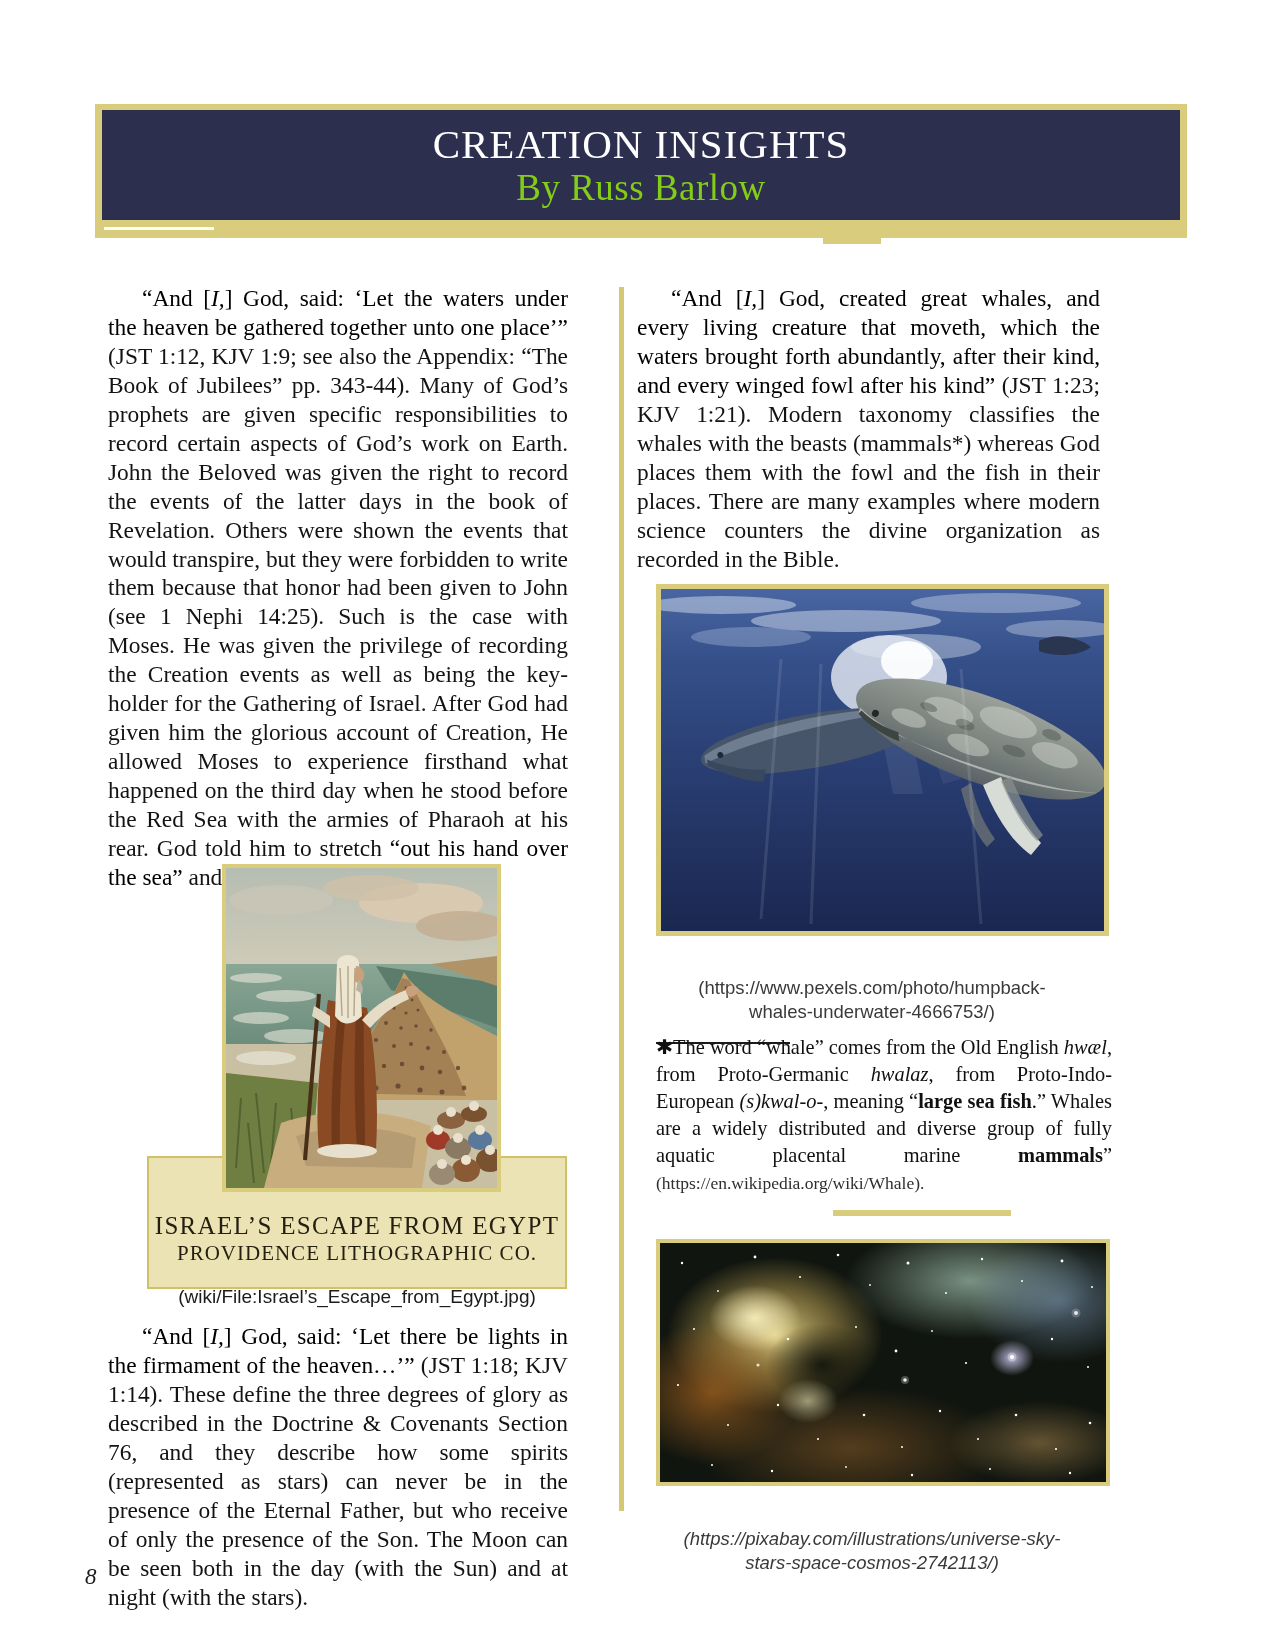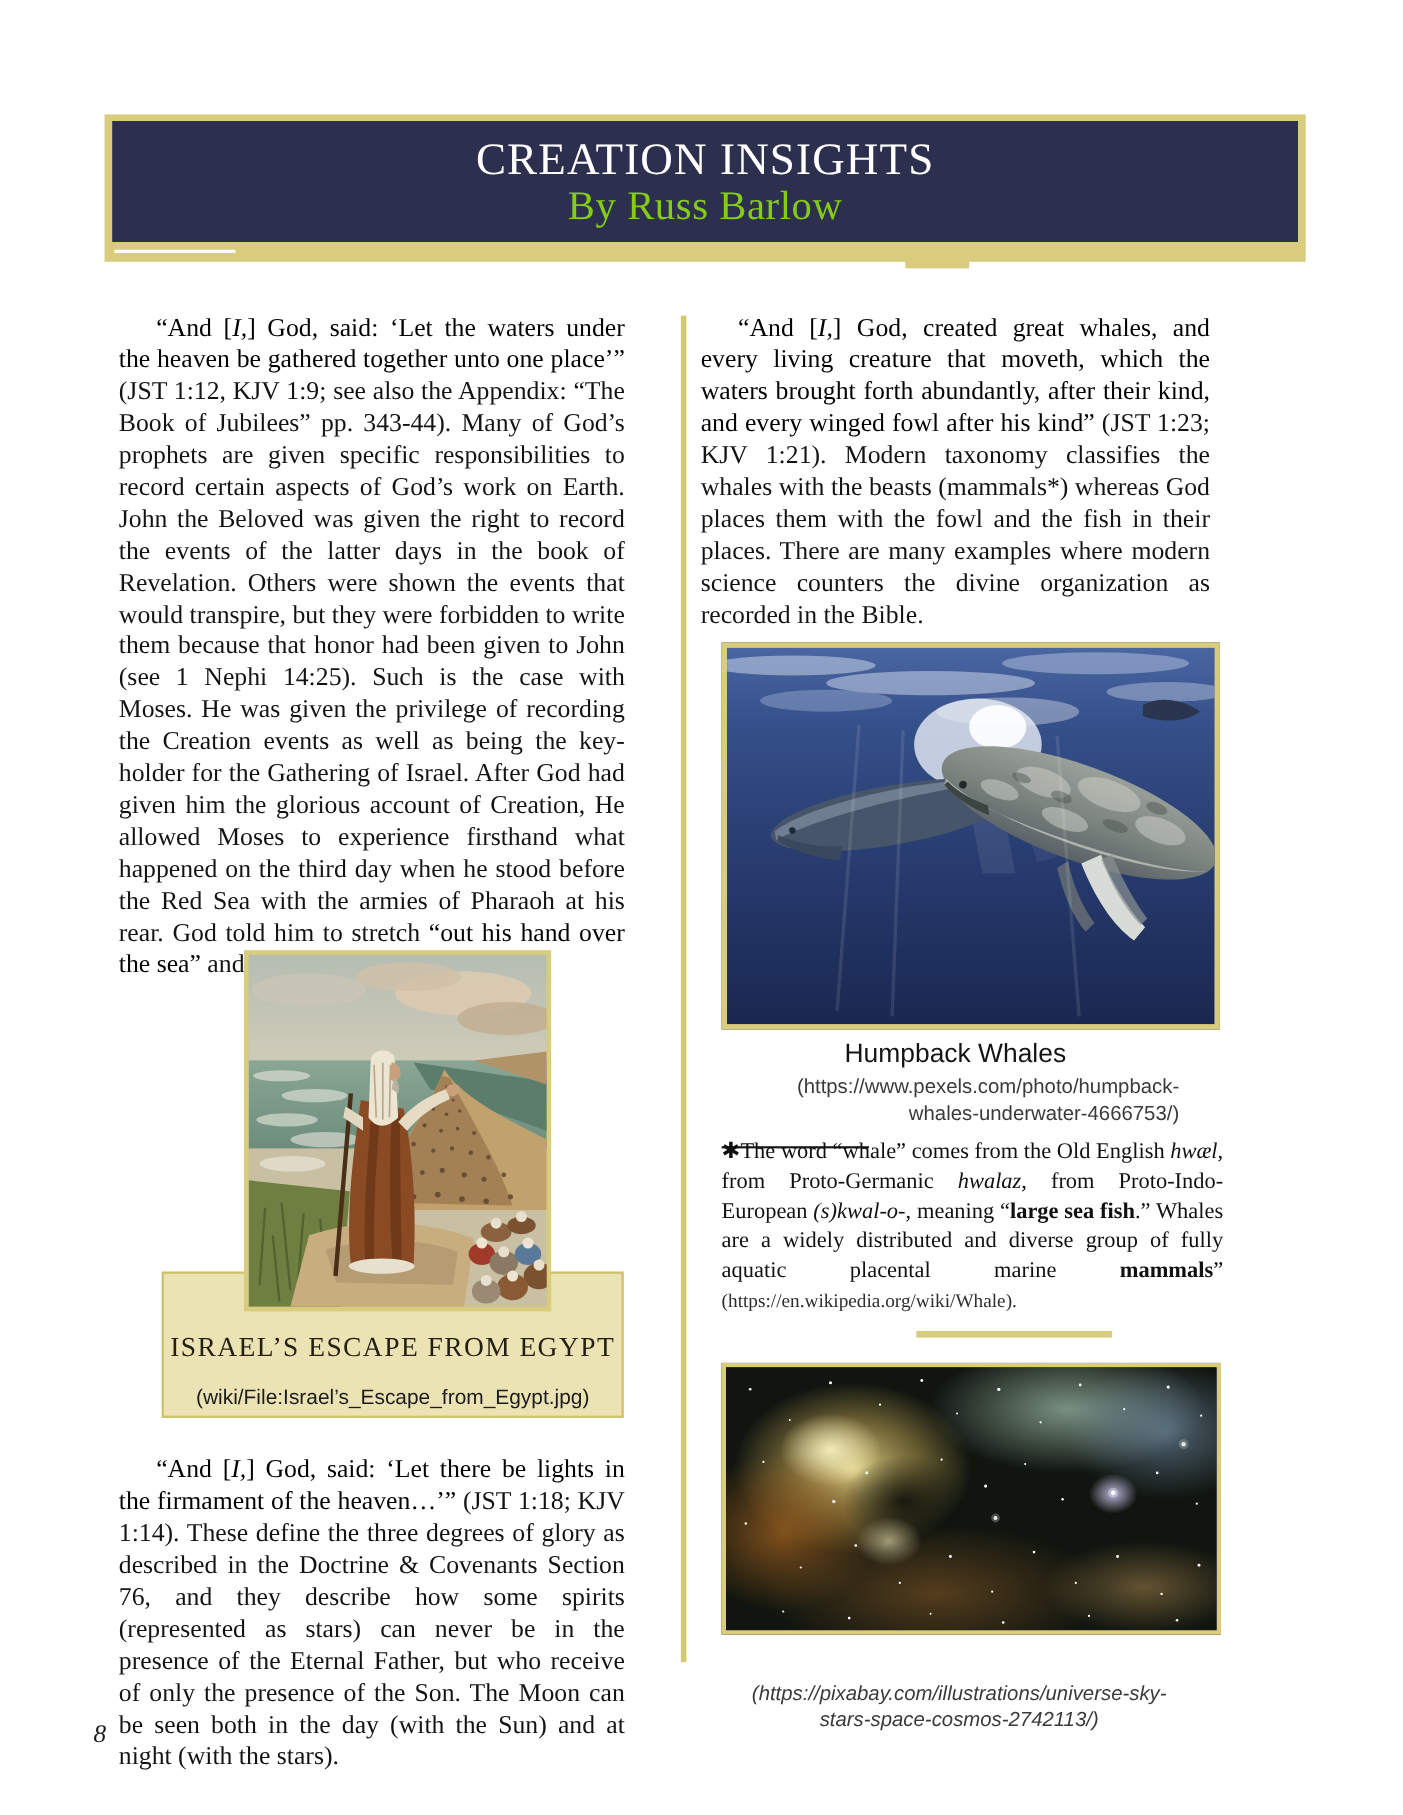--- a/index.html
+++ b/index.html
@@ -55,21 +55,21 @@
   }
   .cap-sans-title {
     position:absolute; left:637px; width:463px; text-align:center;
     font-family:"Liberation Sans", sans-serif; font-size:24px; color:#141414;
   }
   .cap-sans-url {
     position:absolute; left:672px; width:400px; text-align:center;
     font-family:"Liberation Sans", sans-serif; font-size:18.5px; line-height:23.5px; color:#3a3a3a;
   }
   .whale-cap-title { top:944px; }
-  .whale-cap-url   { top:976px;text-align:right; }
+  .whale-cap-url   { top:976px; }
 
   
   .fn-sep { position:absolute; left:656px; top:1042px; width:134px; height:2px; background:#1a1a1a; }
   .footnote {
     position:absolute; left:656px; top:1014px; width:456px;
     font-family:Liberation Serif, serif; font-size:20.4px; line-height:27px;
     text-align:justify; color:#101010; text-indent:0;
   }
   .footnote .fn-url { font-size:17.5px; color:#2e2e2e; }
 
@@ -98,20 +98,21 @@
     <div class="header-tick-white"></div>
     <div class="header-tick-gold"></div>
   </div>
 
   <div class="col-divider"></div>
 
   <p class="para lp1"><span class="red"><span>“And [</span><i>I,</i><span>] God, said: ‘Let the waters under the heaven be gathered together unto one place’”</span></span><span> (JST 1:12, KJV 1:9; see also the Appendix: “The Book of Jubilees” pp. 343-44). Many of God’s prophets are given specific responsibilities to record certain aspects of God’s work on Earth. John the Beloved was given the right to record the events of the latter days in the book of Revelation. Others were shown the events that would transpire, but they were forbidden to write them because that honor had been given to John (see 1 Nephi 14:25). Such is the case with Moses. He was given the privilege of recording the Creation events as well as being the key-holder for the Gathering of Israel. After God had given him the glorious account of Creation, He allowed Moses to experience firsthand what happened on the third day when he stood before the Red Sea with the armies of Pharaoh at his rear. God told him to stretch </span><span class="red">“out his hand over the sea”</span><span> and the waters were divided.</span></p>
 
   <div class="israel-box">
     <div class="cap-title">ISRAEL’S ESCAPE FROM EGYPT</div>
+    <div class="cap-sub">PROVIDENCE LITHOGRAPHIC CO.</div>
     <div class="cap-file">(wiki/File:Israel’s_Escape_from_Egypt.jpg)</div>
   </div>
 
   <div class="moses-fig">
     <svg viewBox="0 0 271 320" preserveAspectRatio="none" aria-hidden="true">
       <defs>
         <linearGradient id="sky" x1="0" y1="0" x2="0" y2="1">
           <stop offset="0" stop-color="#b5bdb2"></stop>
             <stop offset="1" stop-color="#d9d0ba"></stop>
         </linearGradient>
@@ -271,21 +272,20 @@
       <path d="M322,196 C334,226 350,252 370,266 L380,254 C362,234 348,210 340,188 Z" fill="#d8dcd6"></path>
       <path d="M340,192 C350,216 362,238 376,252 L382,246 C370,230 358,208 350,188 Z" fill="#8a9290" opacity="0.7"></path>
       <path d="M300,200 C306,224 314,244 326,258 L334,250 C322,234 314,214 310,194 Z" fill="#6a7274" opacity="0.8"></path>
       <g opacity="0.1" stroke="#ffffff" stroke-width="3">
         <line x1="120" y1="70" x2="100" y2="330"></line>
           <line x1="160" y1="75" x2="150" y2="335"></line>
         <line x1="300" y1="80" x2="320" y2="335"></line>
       </g>
     </svg>
   </div>
-  <div class="cap-sans-title whale-cap-title">Humpback Whales</div>
   <div class="cap-sans-url whale-cap-url">(https://www.pexels.com/photo/humpback-whales-underwater-4666753/)</div>
 
   <div class="fn-sep"></div>
   <p class="footnote"><span>✱The word “whale” comes from the Old English </span><i>hwæl</i><span>, from Proto-Germanic </span><i>hwalaz</i><span>, from Proto-Indo-European </span><i>(s)kwal-o-</i><span>, meaning “</span><b>large sea fish</b><span>.” Whales are a widely distributed and diverse group of fully aquatic placental marine </span><b>mammals</b><span>” </span><span class="fn-url">(https://en.wikipedia.org/wiki/Whale).</span></p>
 
   <div class="gold-div"></div>
 
   <div class="space-fig">
     <svg viewBox="0 0 446 239" preserveAspectRatio="none" aria-hidden="true">
       <defs>

